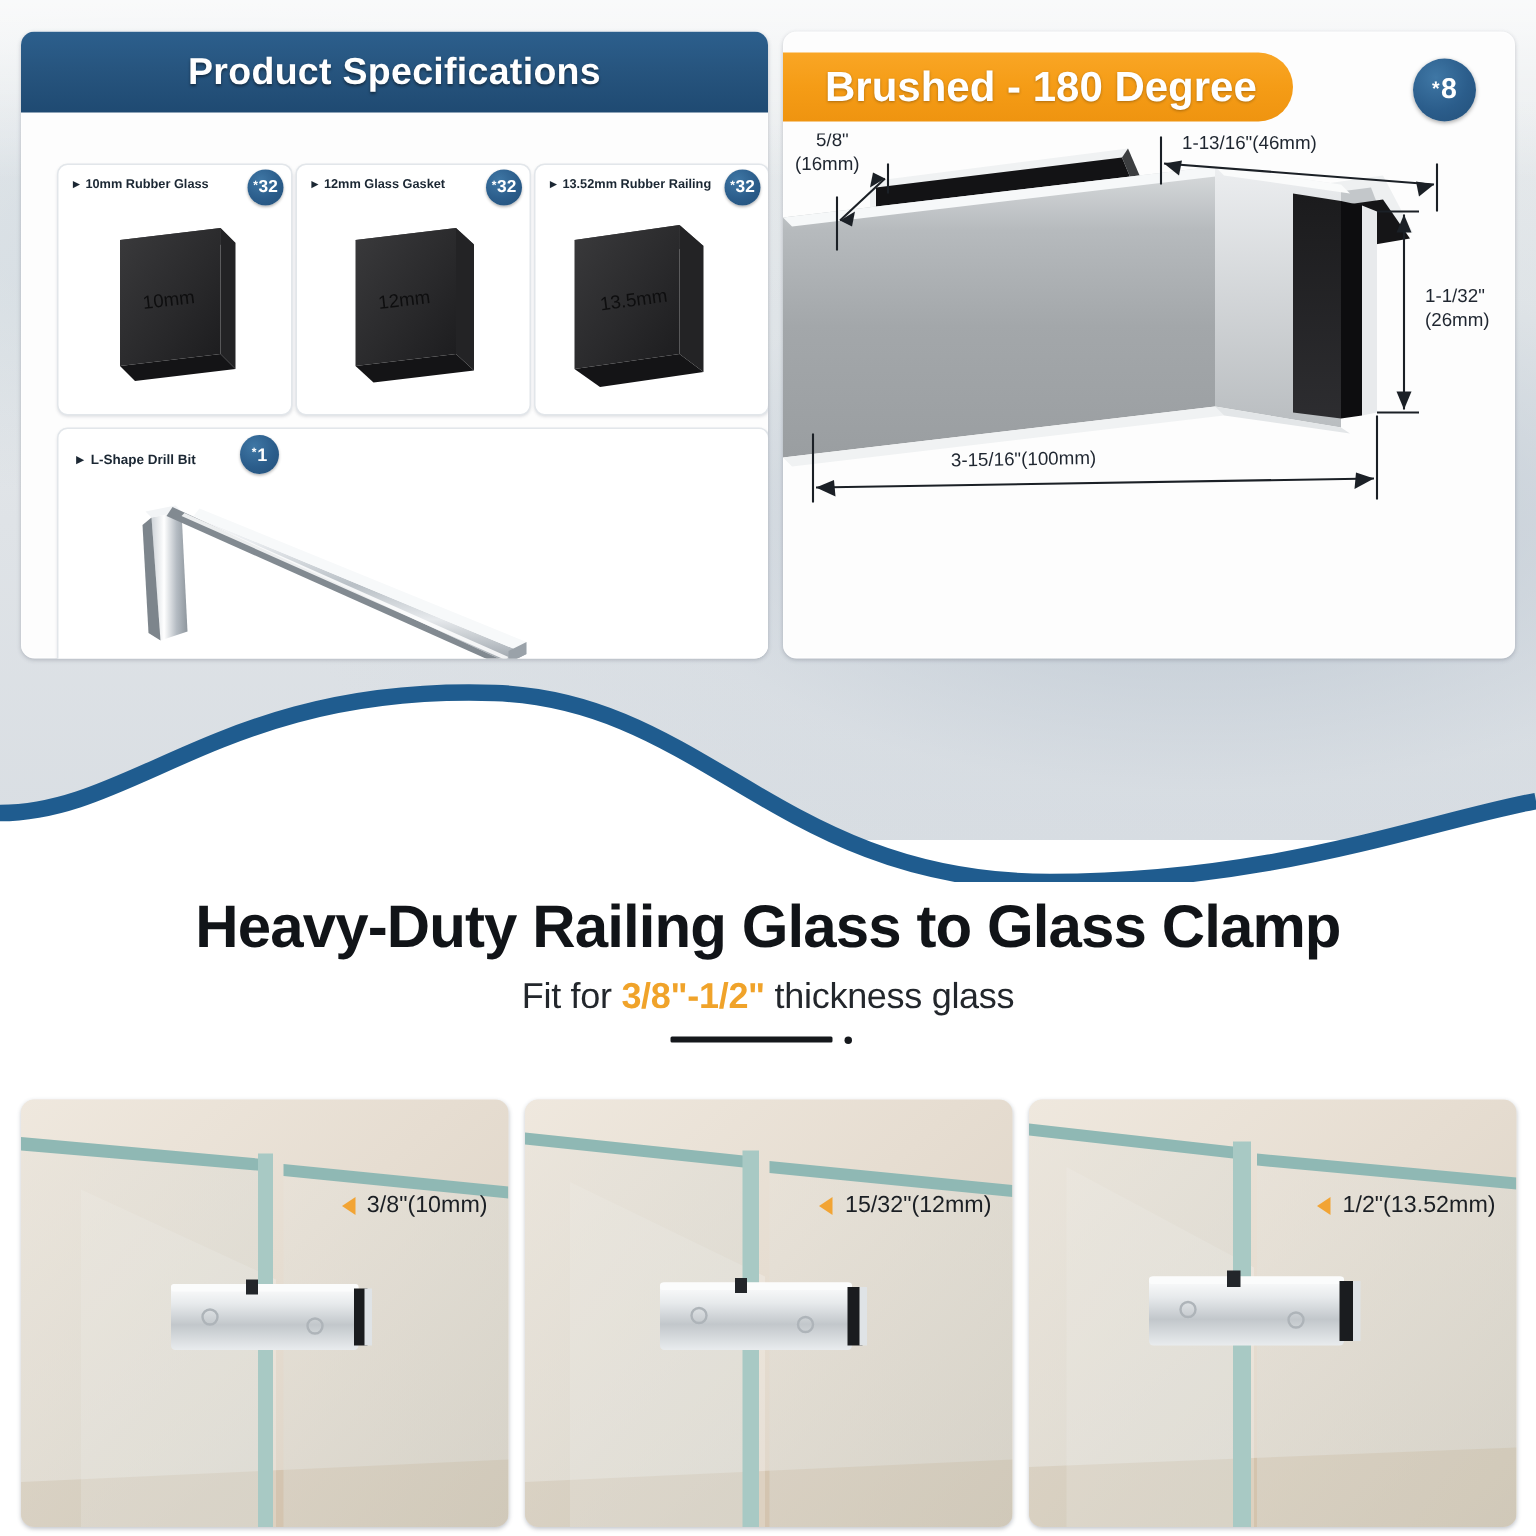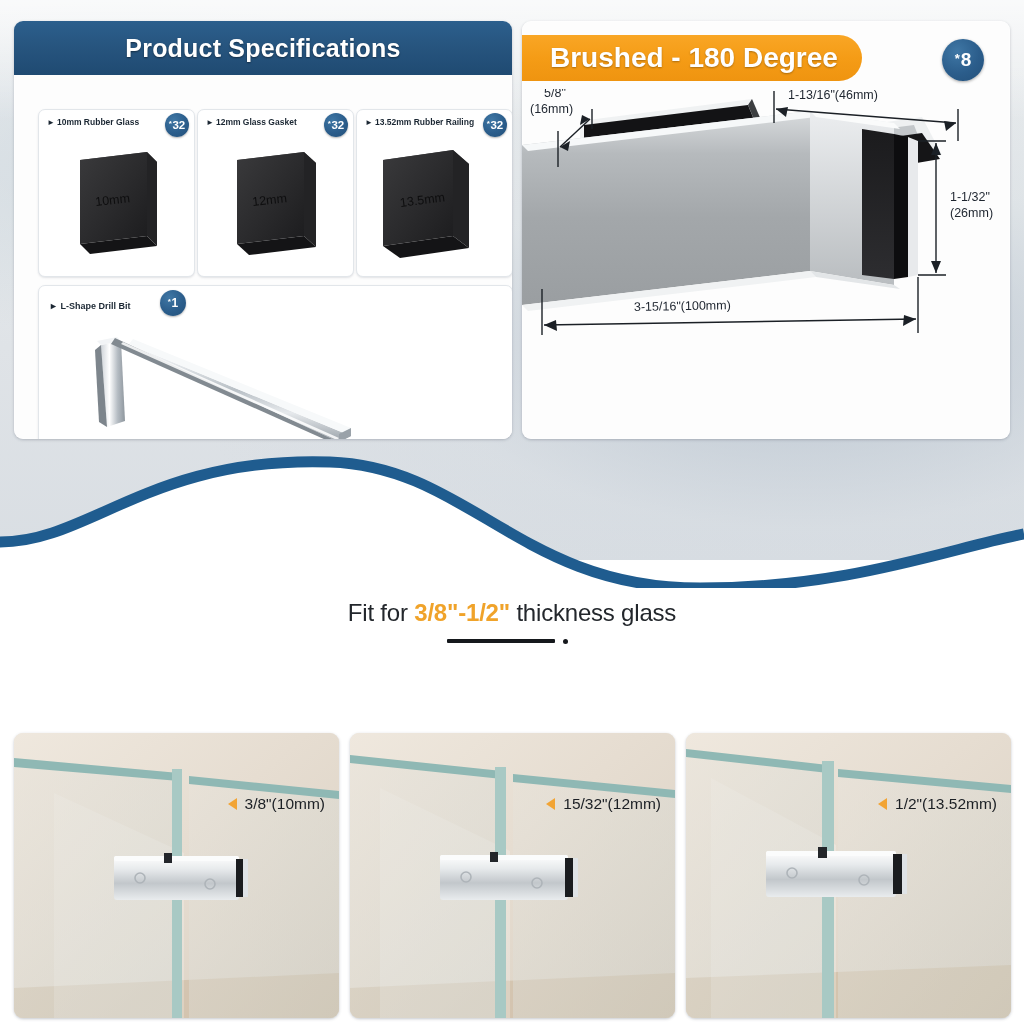--- a/index.html
+++ b/index.html
@@ -359,20 +359,21 @@
       <line x1="396" y1="188" x2="396" y2="244"></line>
       <line x1="22" y1="236" x2="394" y2="230"></line>
     </g>
     <polygon points="22,236 34,231 35,242" fill="#1b2026"></polygon>
     <polygon points="394,230 382,226 381,237" fill="#1b2026"></polygon>
     <text class="dim-text" x="112" y="222" transform="rotate(-1 112 222)">3-15/16"(100mm)</text>
   </svg>
 </div>
 
 <div id="title-block">
+  <div id="main-title">Heavy-Duty Railing Glass to Glass Clamp</div>
   <div id="subtitle">
     <span>Fit for </span><span class="hl">3/8"-1/2"</span><span> thickness glass</span>
   </div>
   <div id="title-rule">
     <span class="bar"></span>
     <span class="dot"></span>
   </div>
 </div>
 
 <div class="photo-card" id="photo-card-0">

